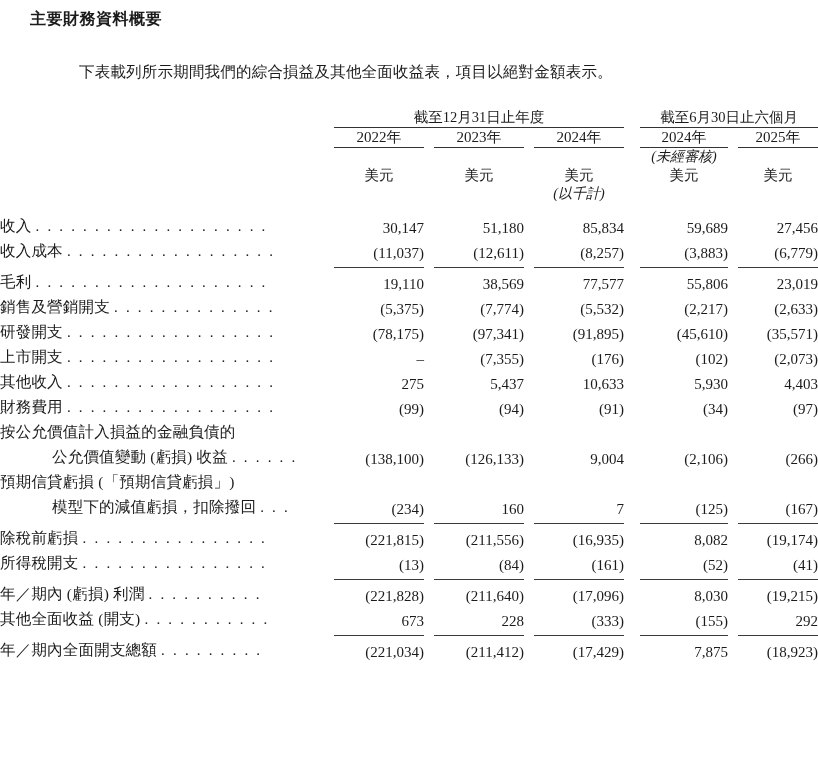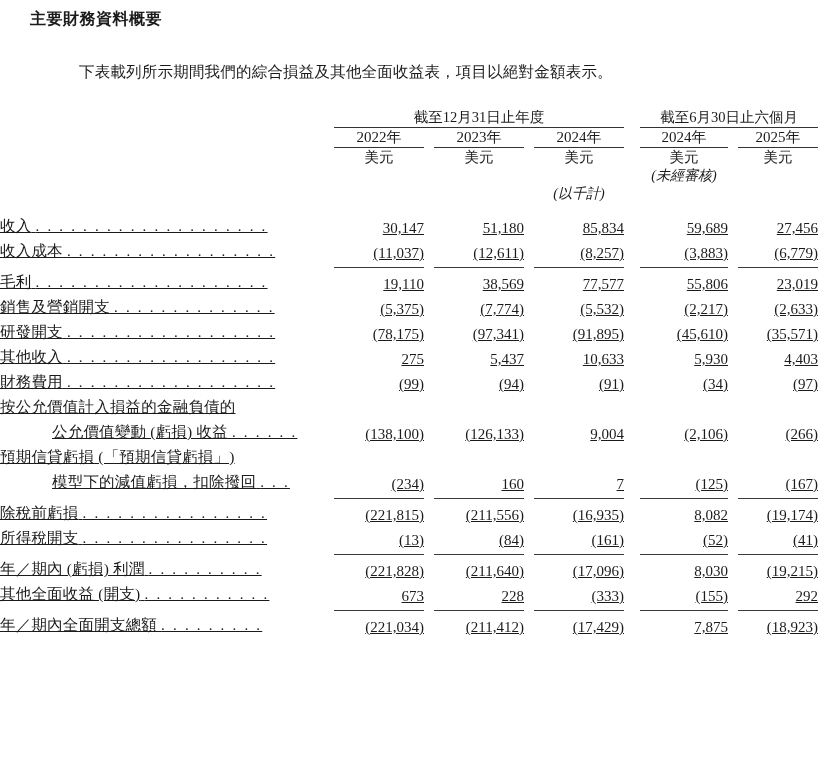--- a/index.html
+++ b/index.html
@@ -115,21 +115,21 @@
   .note-ital {
     text-align: center;
     font-style: italic;
     font-size: 14px;
     white-space: nowrap;
   }
 
   .rule-cell { height: 1px; padding: 0; }
   .rule-cell .line { height: 1px; background: #333; }
 
-  .row-h { height: 25px; text-decoration: underline; }
+  .row-h { height: 25px; }
 
   .label {
     white-space: nowrap;
     font-size: 15.5px;
     padding-left: 30px;
     letter-spacing: 0.2px;
   }
   .label.ind { padding-left: 52px; }
   .bold { font-weight: bold; }
 
@@ -220,42 +220,42 @@
             <div class="line"></div>
           </td>
           <td class="rule-cell"></td>
           <td class="rule-cell">
             <div class="line"></div>
           </td>
           <td class="rule-cell"></td>
         </tr>
         <tr>
           <td></td>
+          <td></td>
+          <td></td>
+          <td></td>
+          <td></td>
+          <td></td>
+          <td></td>
+          <td class="note-ital">(未經審核)</td>
+          <td></td>
+          <td></td>
+          <td></td>
+        </tr>
+        <tr>
+          <td></td>
           <td class="cur-head">美元</td>
           <td></td>
           <td class="cur-head">美元</td>
           <td></td>
           <td class="cur-head">美元</td>
           <td></td>
           <td class="cur-head">美元</td>
           <td></td>
           <td class="cur-head">美元</td>
-          <td></td>
-        </tr>
-        <tr>
-          <td></td>
-          <td></td>
-          <td></td>
-          <td></td>
-          <td></td>
-          <td></td>
-          <td></td>
-          <td class="note-ital">(未經審核)</td>
-          <td></td>
-          <td></td>
           <td></td>
         </tr>
         <tr>
           <td></td>
           <td></td>
           <td></td>
           <td></td>
           <td></td>
           <td class="note-ital">(以千計)</td>
           <td></td>
@@ -361,20 +361,33 @@
           <td class="num">(97,341)</td>
           <td></td>
           <td class="num">(91,895)</td>
           <td></td>
           <td class="num">(45,610)</td>
           <td></td>
           <td class="num">(35,571)</td>
           <td></td>
         </tr>
         <tr class="row-h">
+          <td class="label"><span>上市開支</span> <span class="dots">. . . . . . . . . . . . . . . . . .</span></td>
+          <td class="num">–</td>
+          <td></td>
+          <td class="num">(7,355)</td>
+          <td></td>
+          <td class="num">(176)</td>
+          <td></td>
+          <td class="num">(102)</td>
+          <td></td>
+          <td class="num">(2,073)</td>
+          <td></td>
+        </tr>
+        <tr class="row-h">
           <td class="label"><span>其他收入</span> <span class="dots">. . . . . . . . . . . . . . . . . .</span></td>
           <td class="num">275</td>
           <td></td>
           <td class="num">5,437</td>
           <td></td>
           <td class="num">10,633</td>
           <td></td>
           <td class="num">5,930</td>
           <td></td>
           <td class="num">4,403</td>

